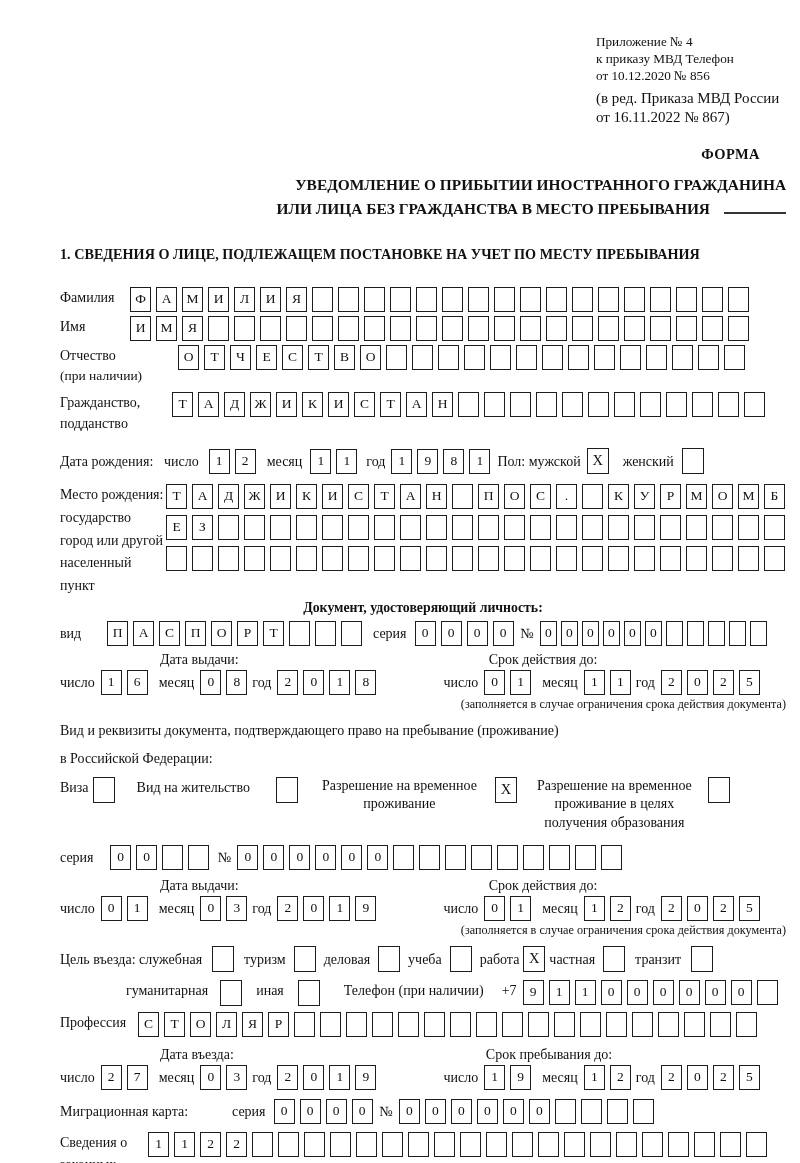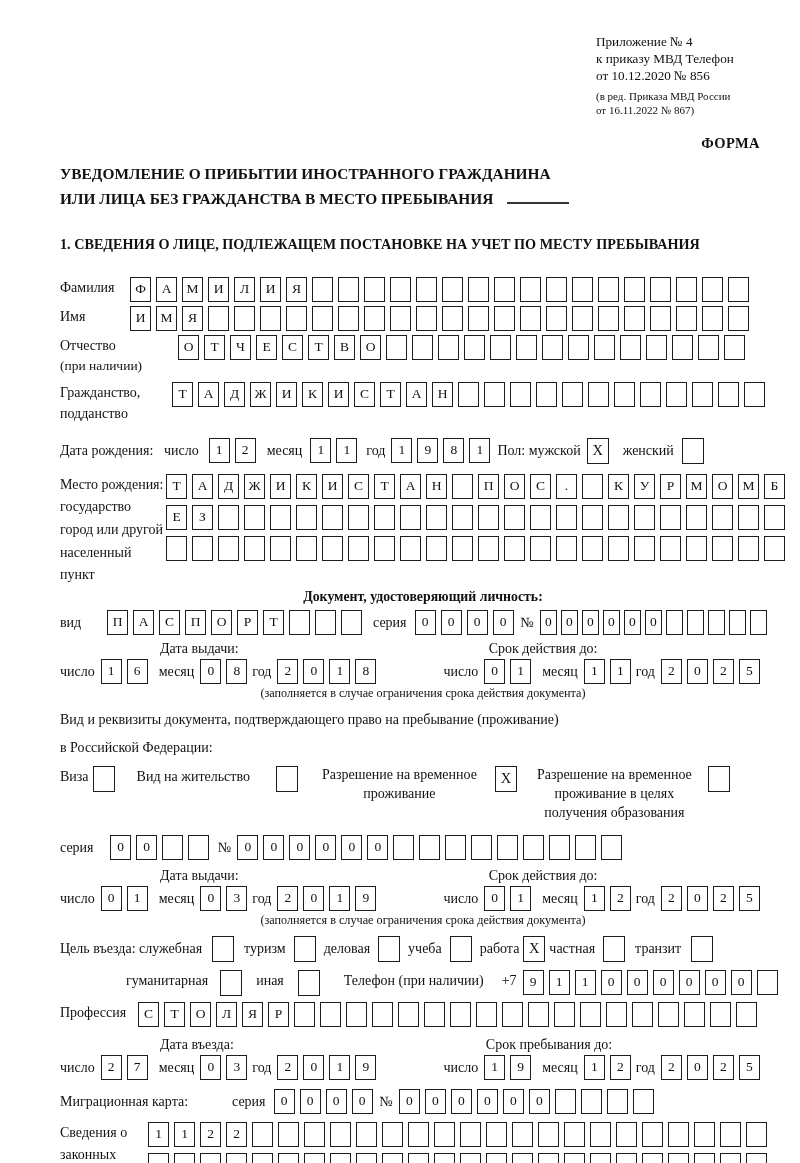--- a/index.html
+++ b/index.html
@@ -2,41 +2,41 @@
 <html><head>
 <meta charset="utf-8">
 <style>
   html,body{margin:0;padding:0;background:#ffffff;}
   .page{
     position:relative;width:800px;height:1163px;box-sizing:border-box;
     padding:34px 14px 0 60px;background:#ffffff;color:#111;
     font-family:"Liberation Serif", serif;overflow:hidden;
   }
   .hdr{margin-left:auto;width:190px;font-size:13.2px;line-height:1.28;}
-  .hdr-sub{font-size:11px;margin-top:4px;line-height:1.3;}
+  .hdr-sub{font-size:15px;margin-top:4px;line-height:1.3;}
   .forma{text-align:right;font-weight:bold;font-size:14.5px;padding-right:26px;margin-top:18px;letter-spacing:.4px;}
-  .title{text-align:left;font-weight:bold;font-size:15.4px;line-height:1.6;margin-top:10px;}
+  .title{text-align:right;font-weight:bold;font-size:15.4px;line-height:1.6;margin-top:10px;}
   .tline{display:inline-block;width:62px;border-bottom:2.2px solid #333;margin-left:14px;vertical-align:baseline;}
   .sec{font-weight:bold;font-size:14.2px;margin-top:24px;}
   .frow{display:flex;align-items:flex-start;}
   .flabel{font-size:14px;flex:0 0 auto;line-height:1.5;}
   .cells{display:flex;flex:0 0 auto;flex-wrap:nowrap;}
   .cell{
     box-sizing:border-box;flex:0 0 auto;width:21px;height:25px;border:1.7px solid #1d1d1d;
     margin-right:5px;text-align:center;font-size:13.5px;line-height:21px;background:#fff;
   }
   .narrow .cell{width:17px;margin-right:4px;}
   .cbox{
     box-sizing:border-box;flex:0 0 auto;width:22px;height:26px;border:1.7px solid #1d1d1d;
     text-align:center;font-size:14.5px;line-height:22px;background:#fff;
   }
   .cellcol .cells{margin-bottom:6px;}
   .center{text-align:center;}
   .bold{font-weight:bold;}
-  .note{font-size:12.2px;text-align:center;}
+  .note{font-size:12.2px;text-align:right;}
   .dhead{display:flex;font-size:14px;}
   .dgroup{display:flex;align-items:flex-start;}
   .dgroup .flabel{margin-right:6px;}
   .stack{display:flex;flex-direction:column;align-items:center;font-size:14px;line-height:1.35;}
 </style>
 </head>
 <body>
 
 <div class="page">
 

